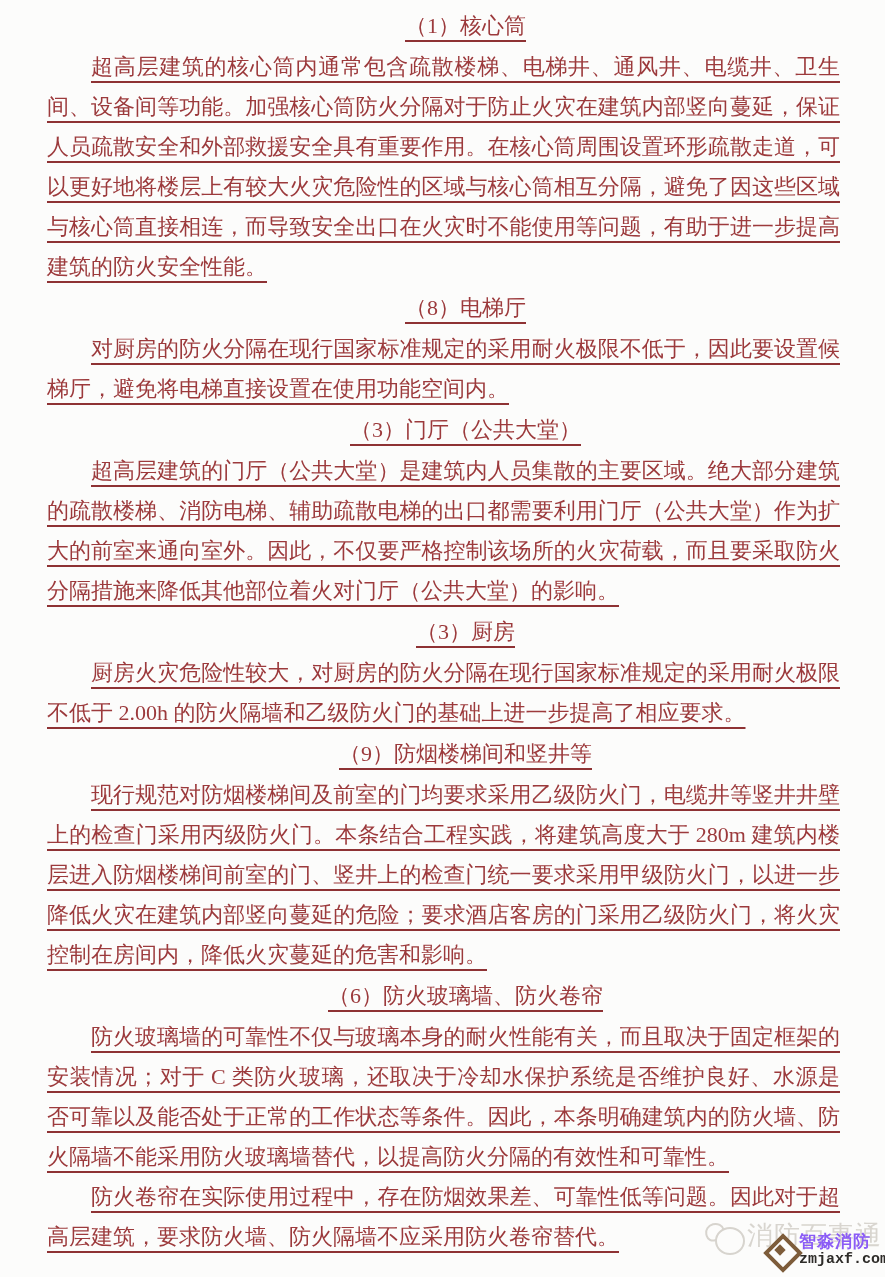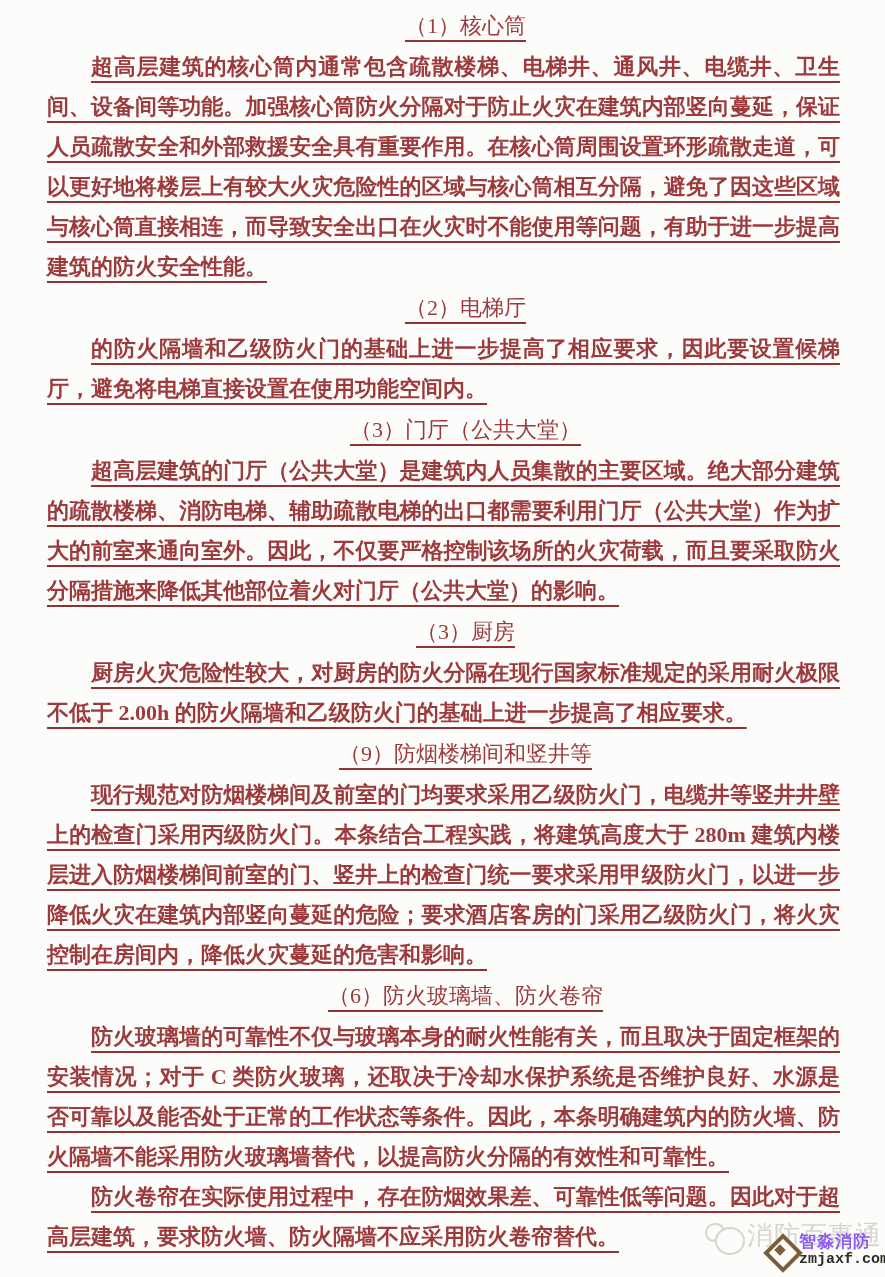--- a/index.html
+++ b/index.html
@@ -37,21 +37,20 @@
   }
   .para {
     margin: 0;
     text-indent: 2em;
     text-align: justify;
     word-break: break-all;
     text-decoration: underline;
     text-decoration-color: #8e3234;
     text-decoration-thickness: 2px;
     text-underline-offset: 7px;
-    font-weight: bold;
   }
   
   .watermark {
     position: absolute;
     left: 703px;
     top: 1213px;
     width: 180px;
     height: 62px;
     font-family: "Liberation Sans", sans-serif;
   }
@@ -142,22 +141,22 @@
   }
 </style>
 </head>
 <body>
 
 <div class="doc">
 
   <h3 class="heading">（1）核心筒</h3>
   <p class="para">超高层建筑的核心筒内通常包含疏散楼梯、电梯井、通风井、电缆井、卫生间、设备间等功能。加强核心筒防火分隔对于防止火灾在建筑内部竖向蔓延，保证人员疏散安全和外部救援安全具有重要作用。在核心筒周围设置环形疏散走道，可以更好地将楼层上有较大火灾危险性的区域与核心筒相互分隔，避免了因这些区域与核心筒直接相连，而导致安全出口在火灾时不能使用等问题，有助于进一步提高建筑的防火安全性能。</p>
 
-  <h3 class="heading">（2）电梯厅</h3>
-  <p class="para">的防火隔墙和乙级防火门的基础上进一步提高了相应要求，因此要设置候梯厅，避免将电梯直接设置在使用功能空间内。</p>
+  <h3 class="heading">（8）电梯厅</h3>
+  <p class="para">对厨房的防火分隔在现行国家标准规定的采用耐火极限不低于，因此要设置候梯厅，避免将电梯直接设置在使用功能空间内。</p>
 
   <h3 class="heading">（3）门厅（公共大堂）</h3>
   <p class="para">超高层建筑的门厅（公共大堂）是建筑内人员集散的主要区域。绝大部分建筑的疏散楼梯、消防电梯、辅助疏散电梯的出口都需要利用门厅（公共大堂）作为扩大的前室来通向室外。因此，不仅要严格控制该场所的火灾荷载，而且要采取防火分隔措施来降低其他部位着火对门厅（公共大堂）的影响。</p>
 
   <h3 class="heading">（3）厨房</h3>
   <p class="para">厨房火灾危险性较大，对厨房的防火分隔在现行国家标准规定的采用耐火极限不低于 2.00h 的防火隔墙和乙级防火门的基础上进一步提高了相应要求。</p>
 
   <h3 class="heading">（9）防烟楼梯间和竖井等</h3>
   <p class="para">现行规范对防烟楼梯间及前室的门均要求采用乙级防火门，电缆井等竖井井壁上的检查门采用丙级防火门。本条结合工程实践，将建筑高度大于 280m 建筑内楼层进入防烟楼梯间前室的门、竖井上的检查门统一要求采用甲级防火门，以进一步降低火灾在建筑内部竖向蔓延的危险；要求酒店客房的门采用乙级防火门，将火灾控制在房间内，降低火灾蔓延的危害和影响。</p>
 

